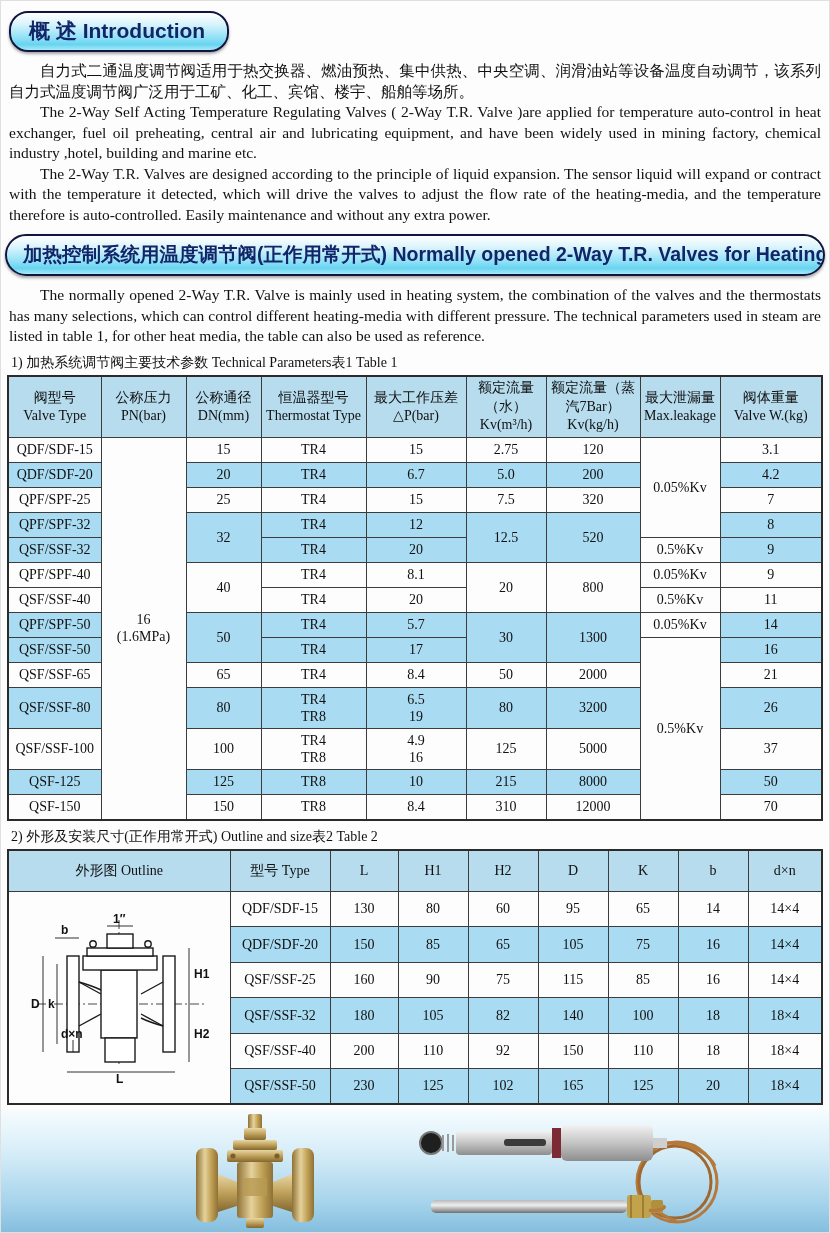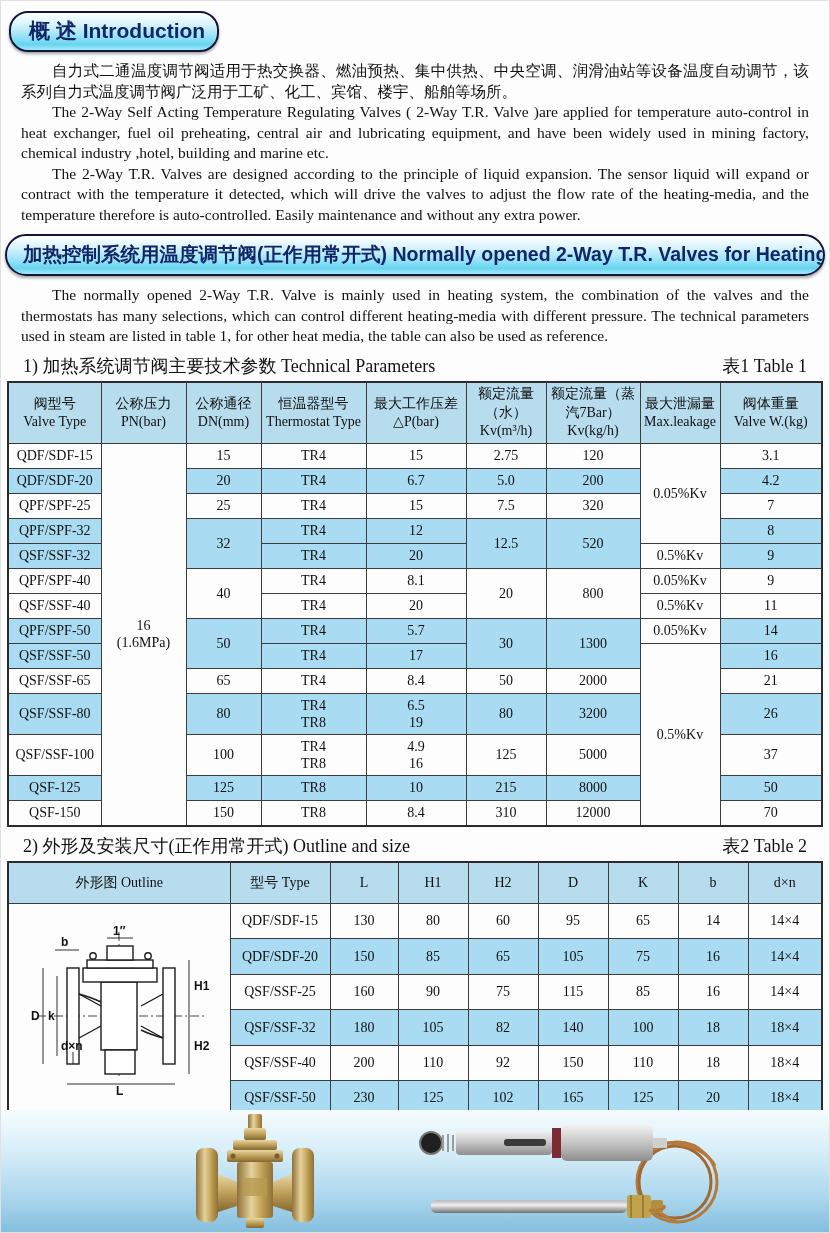--- a/index.html
+++ b/index.html
@@ -3,43 +3,43 @@
 <meta charset="utf-8">
 <style>
   * { margin:0; padding:0; box-sizing:border-box; }
   html,body { background:#ffffff; }
   .page {
     position:relative; width:830px; height:1233px; margin:0 auto;
     background:#fdfdfd; overflow:hidden;
     font-family:"Liberation Serif", serif; color:#111;
     border:1px solid #e0e0e0;
   }
-  .content { padding:0 20px; }
+  .content { padding:0 8px; }
 
   
   .pill {
     display:inline-block;
     border:2px solid #10163f;
     border-radius:19px;
     background:linear-gradient(180deg,#ffffff 0%,#d9f4fc 30%,#8fe0f6 68%,#67d4f0 85%,#a7e9f8 100%);
     box-shadow:0 2px 3px rgba(0,0,0,0.35), inset 0 1px 1px #ffffff;
     color:#122568;
     font-family:"Liberation Sans", sans-serif;
     font-weight:bold;
     white-space:nowrap;
   }
-  .pill-small { margin:10px 0 0 8px; padding:4px 12px 5px 18px; font-size:21px; }
+  .pill-small { margin:10px 0 0 8px; padding:4px 22px 5px 18px; font-size:21px; }
   .pill-wide  { display:block; margin:9px 4px 0 4px; padding:5px 14px 6px 16px; font-size:19.5px; border-radius:22px; overflow:hidden; }
 
   
   .paras { margin-top:9px; }
   .para { font-size:15.5px; line-height:20.5px; text-indent:2em; text-align:justify; }
 
   
-  .caption-row { display:flex; justify-content:space-between; align-items:flex-end; margin:7px 2px 3px 2px; font-size:18px; }
+  .caption-row { display:flex; align-items:flex-end; margin:7px 2px 3px 2px; font-size:14px; }
 
   
   table { border-collapse:collapse; table-layout:fixed; width:814px; margin:0 auto; background:#fdfdfd; border:2px solid #2b2b2b; }
   td {
     border:1px solid #3c3c3c; text-align:center; vertical-align:middle;
     font-size:14px; padding:1px 2px; white-space:pre-line; line-height:1.25;
     height:25px; color:#101010;
   }
   tr.head td { background:#b6dcee; height:62px; font-size:14px; line-height:1.3; }
   tr.blue td { background:#a9dcf2; }

